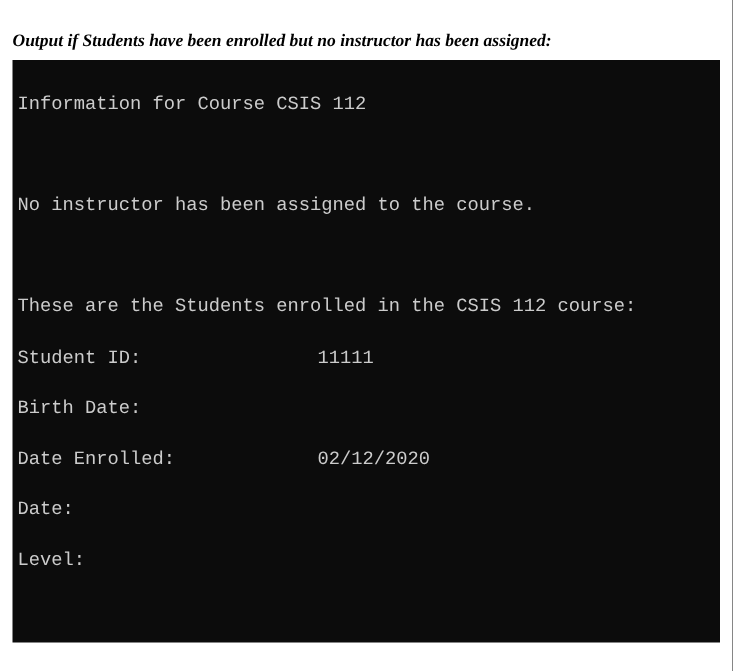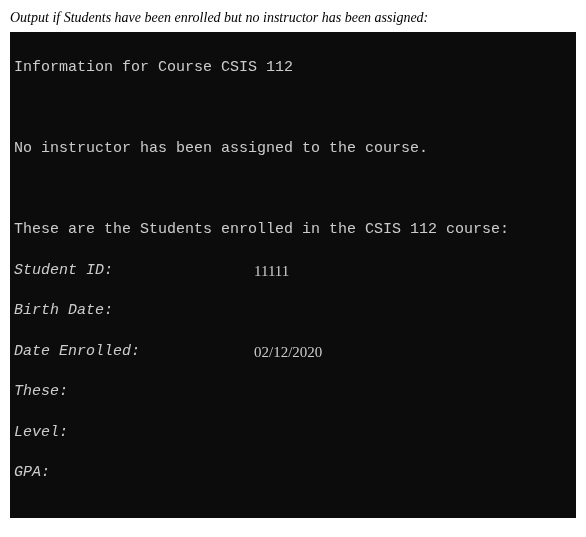--- a/index.html
+++ b/index.html
@@ -6,49 +6,49 @@
   body {
     background: #ffffff;
     font-family: "Times New Roman", Times, serif;
     font-size: 14px;
     color: #000000;
     width: 586px;
     padding: 6px 10px 20px 10px;
   }
   .caption {
     font-style: italic;
-    font-weight: normal;
+    font-weight: bold;
     font-size: 14px;
-    margin: 4px 0 6px 0;
+    margin: 20px 0 6px 0;
   }
   .terminal {
     background: #0c0c0c;
     color: #cccccc;
     font-family: Consolas, "Courier New", monospace;
     font-size: 15px;
     line-height: 1.35;
     padding: 6px 4px 14px 4px;
     white-space: pre;
     overflow: hidden;
     margin-bottom: 14px;
   }
   .row { display: flex; }
-  .lbl { width: 240px; flex: 0 0 240px; font-style: italic; }
-  .val { flex: 1; font-family: Liberation Serif, serif; }
+  .lbl { width: 240px; flex: 0 0 240px; }
+  .val { flex: 1; }
 </style>
 </head>
 <body>
 
 <div class="caption">Output if Students have been enrolled but no instructor has been assigned:</div>
 
 <div class="terminal">
 <div>Information for Course CSIS 112</div>
 <div> </div>
 <div>No instructor has been assigned to the course.</div>
 <div> </div>
 <div>These are the Students enrolled in the CSIS 112 course:</div>
 <div class="row"><span class="lbl">Student ID:</span><span class="val">11111</span></div>
 <div class="row"><span class="lbl">Birth Date:</span></div>
 <div class="row"><span class="lbl">Date Enrolled:</span><span class="val">02/12/2020</span></div>
-<div class="row"><span class="lbl">These:</span></div>
+<div class="row"><span class="lbl">Date:</span></div>
 <div class="row"><span class="lbl">Level:</span></div>
-<div class="row"><span class="lbl">GPA:</span></div>
+<div class="row"></div>
 </div>
 
 </body></html>

